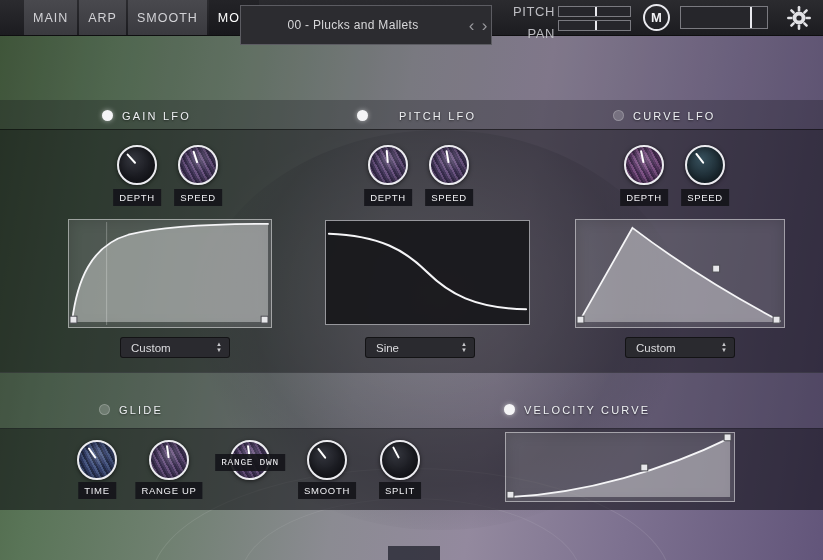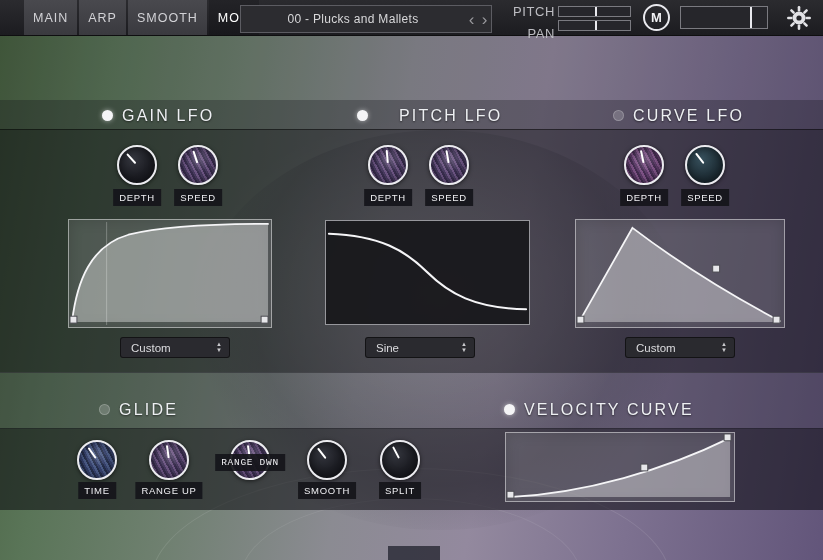--- a/index.html
+++ b/index.html
@@ -23,21 +23,21 @@
   .ov-glide-head{top:372px;height:56px;background:rgba(32,32,44,0.30);border-top:1px solid rgba(255,255,255,0.07);}
   .ov-glide{top:428px;height:82px;background:rgba(9,9,14,0.55);}
   
   .topbar{position:absolute;top:0;left:0;right:0;height:35px;
       background:linear-gradient(#2b2b2f,#1c1c20);border-bottom:1px solid rgba(0,0,0,0.65);}
   .tabs{position:absolute;left:24px;top:0;height:35px;display:flex;}
   .tab{height:35px;display:flex;align-items:center;padding:0 9px;margin-right:2px;
       font-size:12.5px;letter-spacing:1px;color:#d2d2d6;cursor:default;
       background:linear-gradient(#49494e,#3a3a3f);}
   .tab.active{background:linear-gradient(#232327,#18181c);color:#ffffff;}
-  .preset{position:absolute;left:240px;top:5px;width:252px;height:28px;box-sizing:border-box;
+  .preset{position:absolute;left:240px;top:5px;width:252px;height:40px;box-sizing:border-box;
       background:#2c2c30;border:1px solid #5c5c62;display:flex;align-items:center;color:#d8d8da;}
   .preset-name{flex:1;text-align:center;font-size:12px;letter-spacing:0.3px;}
   .preset-arrow{width:13px;text-align:center;font-size:17px;line-height:23px;color:#9a9a9e;}
   .mini-label{position:absolute;width:37px;font-size:13px;letter-spacing:0.6px;color:#bdbdc2;
       display:flex;align-items:center;justify-content:flex-end;height:11px;}
   .lbl-pitch{left:518px;top:6px;}
   .lbl-pan{left:518px;top:28px;}
   .hslider{position:absolute;background:#26262b;border:1px solid #7a7a80;box-sizing:border-box;}
   .sl-pitch{left:558px;top:6px;width:73px;height:11px;}
   .sl-pan{left:558px;top:20px;width:73px;height:11px;}
@@ -50,21 +50,21 @@
   
   .head{position:absolute;display:flex;align-items:center;gap:9px;height:13px;}
   .gain-head{left:102px;top:109px;}
   .pitch-head{left:357px;top:109px;gap:31px;}
   .filter-head{left:613px;top:109px;}
   .glide-head{left:99px;top:403px;}
   .vel-head{left:504px;top:403px;}
   .led{width:11px;height:11px;border-radius:50%;}
   .led-on{background:#f4f4f6;box-shadow:0 0 5px rgba(255,255,255,0.55);}
   .led-off{background:rgba(255,255,255,0.18);box-shadow:inset 0 0 0 1px rgba(255,255,255,0.22);}
-  .sec-title{font-size:16px;letter-spacing:2.2px;color:#eef0f3;text-shadow:0 1px 2px rgba(0,0,0,0.55);}
+  .sec-title{font-size:11px;letter-spacing:2.2px;color:#eef0f3;text-shadow:0 1px 2px rgba(0,0,0,0.55);}
   
   .knob{position:absolute;width:36px;height:36px;border-radius:50%;border:2px solid #ebebef;
       box-shadow:0 1px 4px rgba(0,0,0,0.6), inset 0 0 8px rgba(0,0,0,0.45);}
   .kf-dark{background:radial-gradient(circle at 38% 32%, #34363e 0%, #1b1c22 55%, #101116 100%);}
   .kf-teal{background:radial-gradient(circle at 40% 32%, #37505c 0%, #1d2c34 60%, #121c22 100%);}
   .kf-purple{background:
       radial-gradient(circle at 50% 35%, rgba(255,255,255,0.16) 0%, rgba(255,255,255,0) 45%),
       repeating-linear-gradient(62deg,#6a5380 0 2px,#372c4c 2px 4px,#473a5e 4px 6px);}
   .kf-magenta{background:
       radial-gradient(circle at 50% 35%, rgba(255,255,255,0.16) 0%, rgba(255,255,255,0) 45%),

